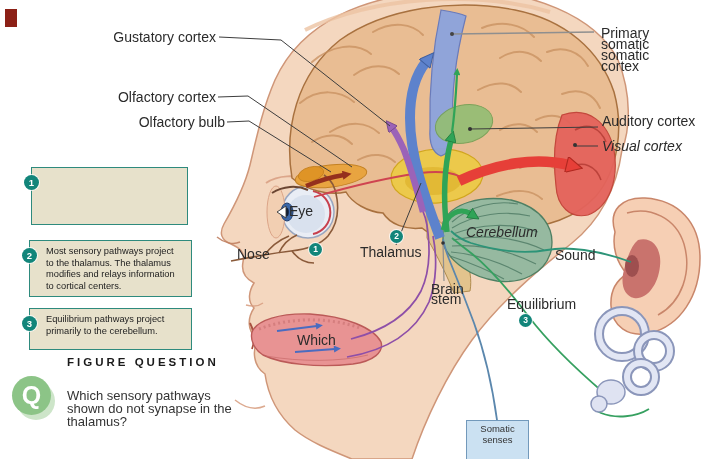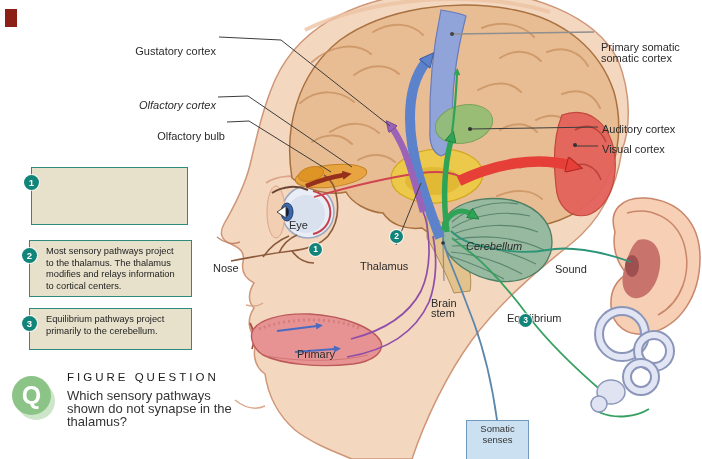--- a/index.html
+++ b/index.html
@@ -1,38 +1,38 @@
 <!DOCTYPE html>
 <html><head>
 <meta charset="utf-8">
 <style>
   html,body{margin:0;padding:0;background:#fff;}
   .stage{position:relative;width:702px;height:459px;background:#ffffff;overflow:hidden;
          font-family:"Liberation Sans", sans-serif;color:#222;}
   .stage svg{position:absolute;left:0;top:0;}
-  .lbl{position:absolute;font-size:11px;line-height:11px;color:#2b2b2b;white-space:nowrap;margin-top:14px;}
+  .lbl{position:absolute;font-size:14px;line-height:11px;color:#2b2b2b;white-space:nowrap;}
   .lbl.wrap{white-space:normal;}
   .lbl.right{text-align:right;}
   .figtab{position:absolute;left:5px;top:9px;width:12px;height:18px;background:#8c2016;}
   .badge{position:absolute;width:13px;height:13px;border-radius:50%;background:#12857a;
          color:#fff;font-size:8.5px;font-weight:bold;text-align:center;line-height:13px;
          box-shadow:0 0 0 1px rgba(255,255,255,.75);}
   .callout{position:absolute;background:#e7e1cb;border:1.6px solid #2e8a7d;
            box-sizing:border-box;padding:5px 8px 4px 16px;}
   .callout .ctext{font-size:9.3px;line-height:11.6px;color:#222;}
   .callout .cbadge{position:absolute;left:-8px;top:7px;width:15px;height:15px;border-radius:50%;
            background:#12857a;color:#fff;font-size:9.5px;font-weight:bold;text-align:center;
            line-height:15px;box-shadow:0 0 0 1px rgba(255,255,255,.75);}
   .somaticbox{position:absolute;left:466px;top:420px;width:63px;height:48px;background:#cbe1f2;
            border:1.3px solid #7299bb;box-sizing:border-box;text-align:center;
            font-size:9.5px;line-height:11px;color:#333;padding-top:2px;}
   .qshadow{position:absolute;left:17px;top:382px;width:38px;height:38px;border-radius:50%;background:#cde5c9;}
   .qcircle{position:absolute;left:12px;top:376px;width:39px;height:39px;border-radius:50%;background:#8cc487;
            color:#fff;font-weight:bold;font-size:25px;text-align:center;line-height:39px;}
-  .fqtitle{position:absolute;left:67px;top:371px;font-size:11.5px;font-weight:normal;
+  .fqtitle{position:absolute;left:67px;top:356px;font-size:11.5px;font-weight:bold;
            letter-spacing:3px;color:#1a1a1a;white-space:nowrap;}
   .fqtext{position:absolute;left:67px;top:389px;width:178px;font-size:13px;line-height:13px;color:#333;}
 </style>
 </head>
 <body>
 
 <div class="stage">
 
   <svg width="702" height="459" viewBox="0 0 702 459">
     <defs>
@@ -212,32 +212,32 @@
       <circle cx="641" cy="377" r="14" fill="none" stroke="#8b96ba" stroke-width="10"></circle>
       <circle cx="641" cy="377" r="14" fill="none" stroke="#e2e6f4" stroke-width="6"></circle>
       <ellipse cx="611" cy="392" rx="14" ry="12" fill="#dfe3f2" stroke="#8b96ba" stroke-width="1.5"></ellipse>
       <circle cx="599" cy="404" r="8" fill="#dfe3f2" stroke="#8b96ba" stroke-width="1.5"></circle>
     </g>
   </svg>
 
   <div class="figtab"></div>
 
   <div class="lbl right" style="right:486px;top:32px;">Gustatory cortex</div>
-  <div class="lbl right" style="right:486px;top:86px;font-style:italic;">Olfactory cortex</div>
+  <div class="lbl right" style="right:486px;top:92px;">Olfactory cortex</div>
   <div class="lbl right" style="right:477px;top:117px;text-align:right;">Olfactory bulb</div>
   <div class="lbl wrap" style="left:601px;top:28px;width:84px;">Primary somatic somatic cortex</div>
-  <div class="lbl" style="left:602px;top:110px;">Auditory cortex</div>
-  <div class="lbl" style="left:602px;top:130px;">Visual cortex</div>
+  <div class="lbl" style="left:602px;top:116px;">Auditory cortex</div>
+  <div class="lbl" style="left:602px;top:141px;font-style:italic;">Visual cortex</div>
 
   <div class="lbl" style="left:289px;top:206px;">Eye</div>
-  <div class="lbl" style="left:213px;top:249px;text-align:right;">Nose</div>
+  <div class="lbl" style="left:237px;top:249px;text-align:right;">Nose</div>
   <div class="lbl" style="left:360px;top:247px;">Thalamus</div>
   <div class="lbl wrap" style="left:431px;top:284px;width:40px;line-height:10px;">Brain stem</div>
   <div class="lbl" style="left:466px;top:227px;font-style:italic;">Cerebellum</div>
-  <div class="lbl" style="left:297px;top:335px;">Primary</div>
+  <div class="lbl" style="left:297px;top:335px;">Which</div>
 
   <div class="lbl" style="left:555px;top:250px;">Sound</div>
   <div class="lbl" style="left:507px;top:299px;text-align:right;">Equilibrium</div>
   <div class="somaticbox wrap">Somatic senses</div>
 
   <div class="badge" style="left:309px;top:243px;">1</div>
   <div class="badge" style="left:390px;top:230px;">2</div>
   <div class="badge" style="left:519px;top:314px;">3</div>
 
   <div class="callout" style="left:31px;top:167px;width:157px;height:58px;">

